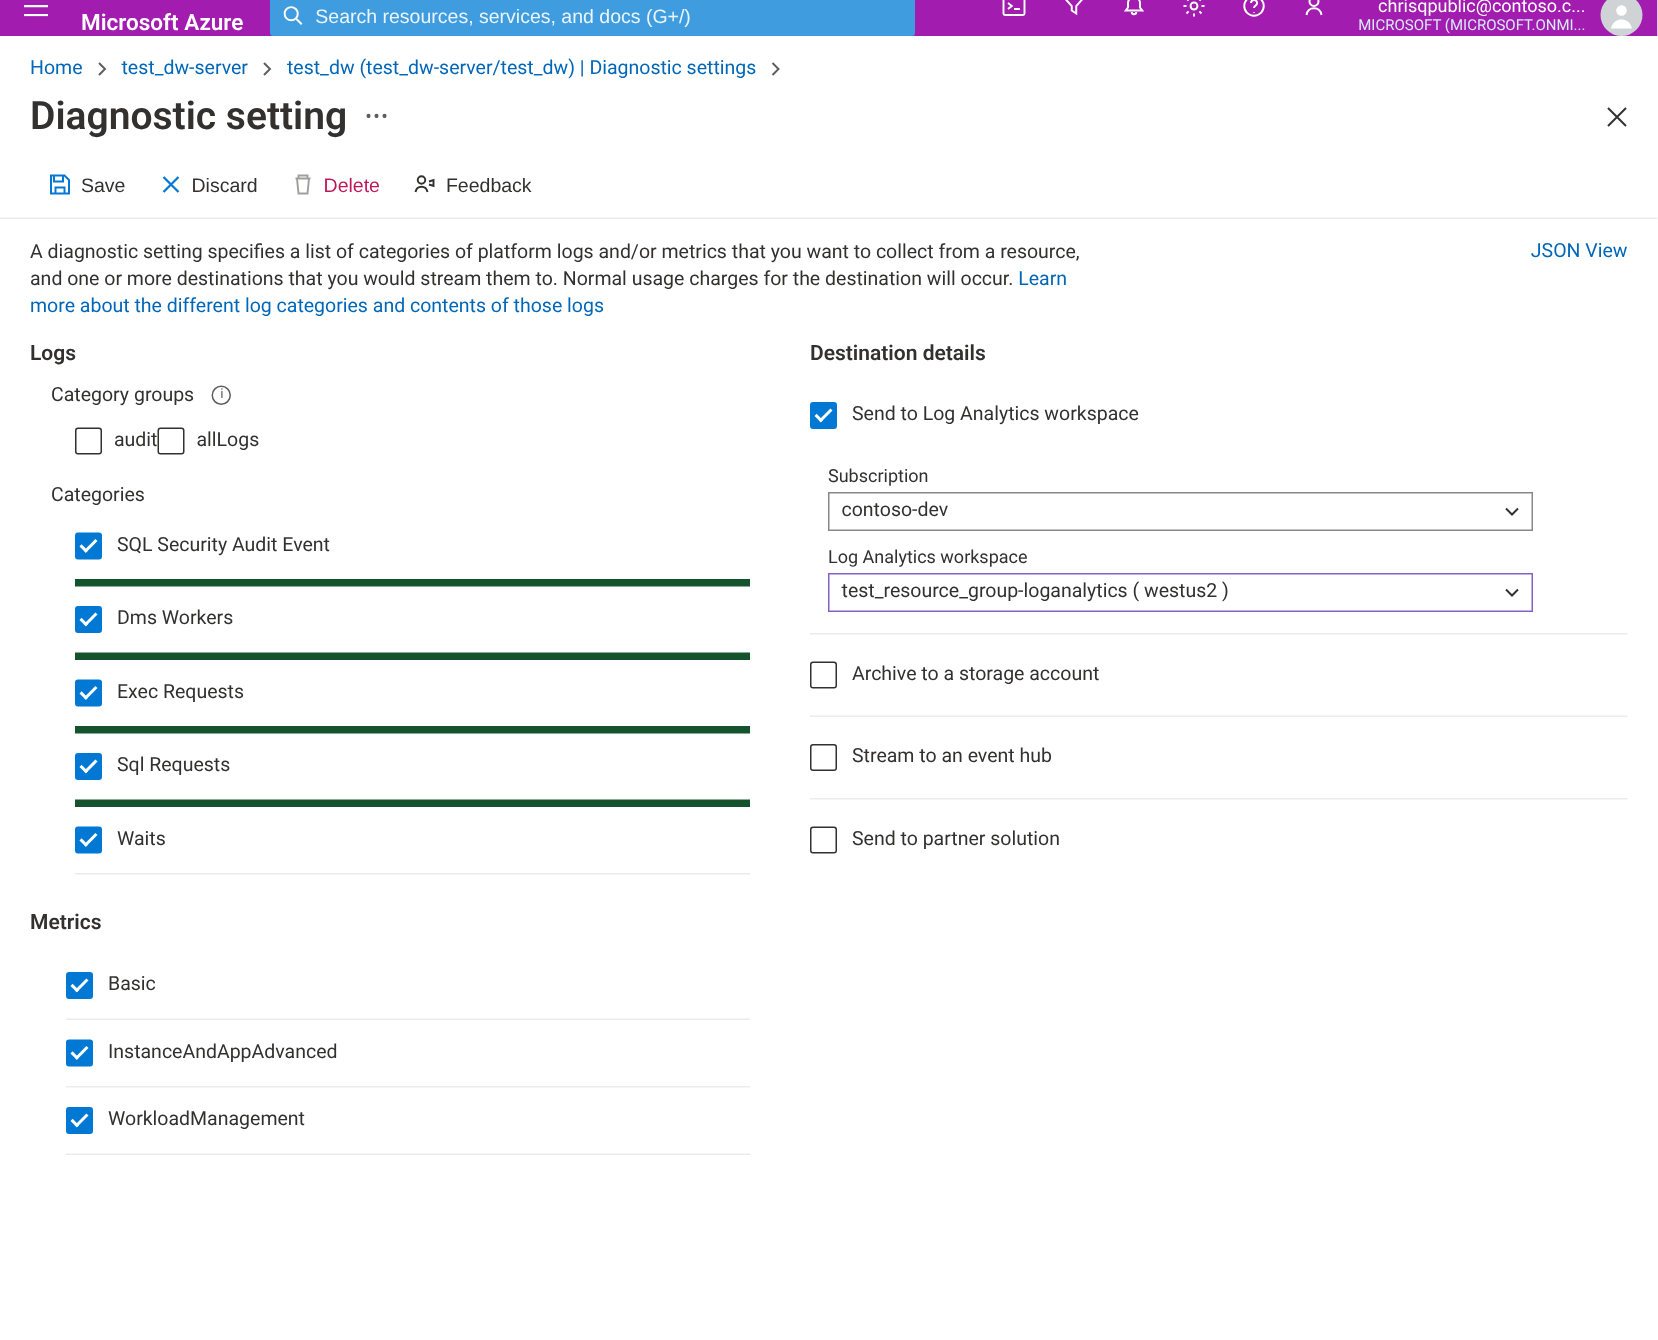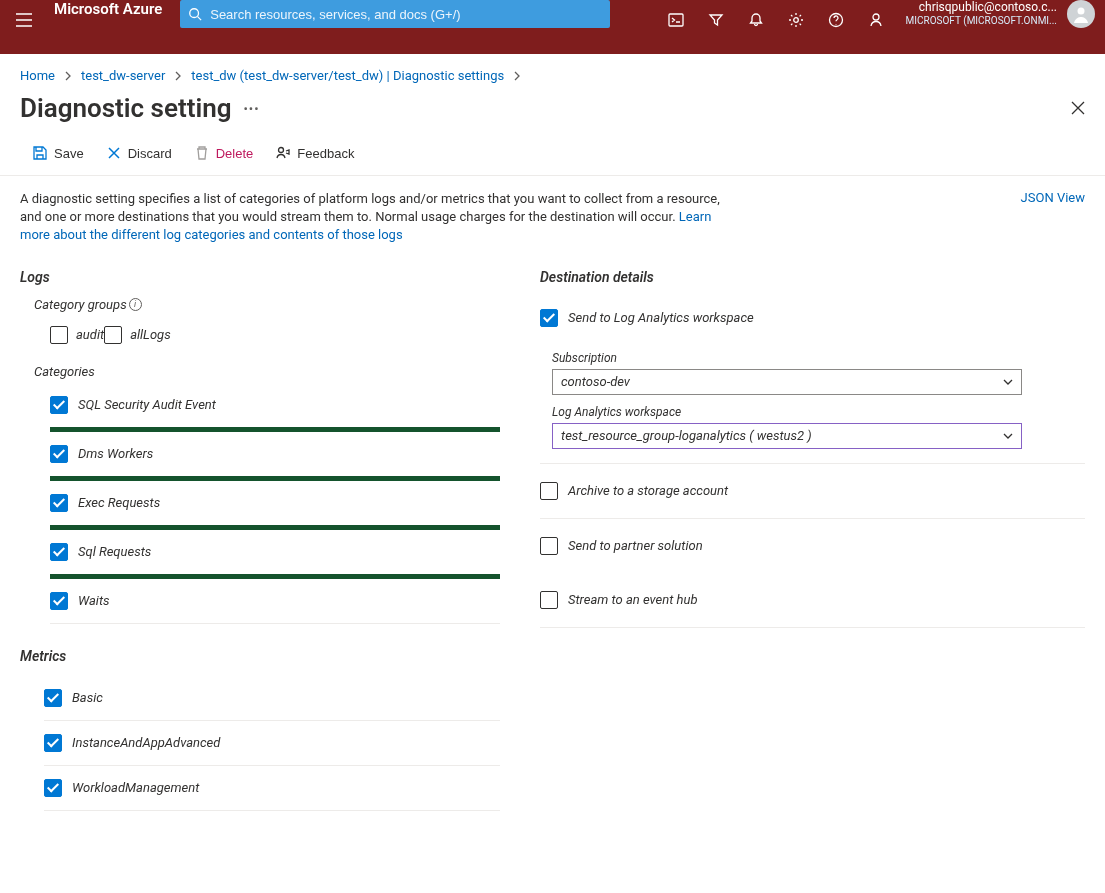--- a/index.html
+++ b/index.html
@@ -6,24 +6,24 @@
   body {
     margin: 0;
     font-family: "Segoe UI", -apple-system, BlinkMacSystemFont, Roboto, Arial, sans-serif;
     font-size: 13px;
     color: #323130;
     background: #fff;
     width: 1105px;
   }
   
   .top-header {
-    background: #7f1d1d;
-    height: 54px;
-    display: flex;
-    align-items: flex-start;
+    background: #a21caf;
+    height: 24px;
+    display: flex;
+    align-items: flex-end;
     color: #fff;
     padding: 0 4px 0 0;
   }
   .hamburger {
     width: 48px;
     height: 40px;
     display: flex;
     align-items: center;
     justify-content: center;
     cursor: pointer;
@@ -192,36 +192,35 @@
   .name-input-wrap { position: relative; }
   .name-input-wrap .check {
     position: absolute;
     right: 8px;
     top: 5px;
     color: #107c10;
   }
   .two-col {
     display: flex;
     gap: 40px;
-    margin-top: 24px;
-    font-style: italic;
+    margin-top: 13px;
   }
   .col-left { flex: 0 0 480px; }
   .col-right { flex: 1; }
   .section-head {
     font-size: 14px;
     font-weight: 600;
     margin: 0 0 12px 0;
   }
   .subhead {
     font-size: 13px;
     margin: 6px 0 10px 14px;
     display: flex;
     align-items: center;
-    gap: 2px;
+    gap: 12px;
   }
   .info-icon {
     display: inline-flex;
     width: 13px; height: 13px;
     border: 1px solid #605e5c;
     border-radius: 50%;
     align-items: center; justify-content: center;
     font-size: 9px;
     color: #605e5c;
   }
@@ -538,30 +537,30 @@
         </div>
       </div>
 
       <div class="dest-block">
         <div class="dest-head">
           <span class="box"></span>
           <span>Archive to a storage account</span>
         </div>
       </div>
 
+      <div class="dest-block">
+        <div class="dest-head">
+          <span class="box"></span>
+          <span>Stream to an event hub</span>
+        </div>
+      </div>
+
       <div class="dest-block" style="border-bottom:none;">
         <div class="dest-head">
           <span class="box"></span>
           <span>Send to partner solution</span>
         </div>
       </div>
 
-      <div class="dest-block">
-        <div class="dest-head">
-          <span class="box"></span>
-          <span>Stream to an event hub</span>
-        </div>
-      </div>
-
     </div>
   </div>
 
 </div>
 
 </body></html>

